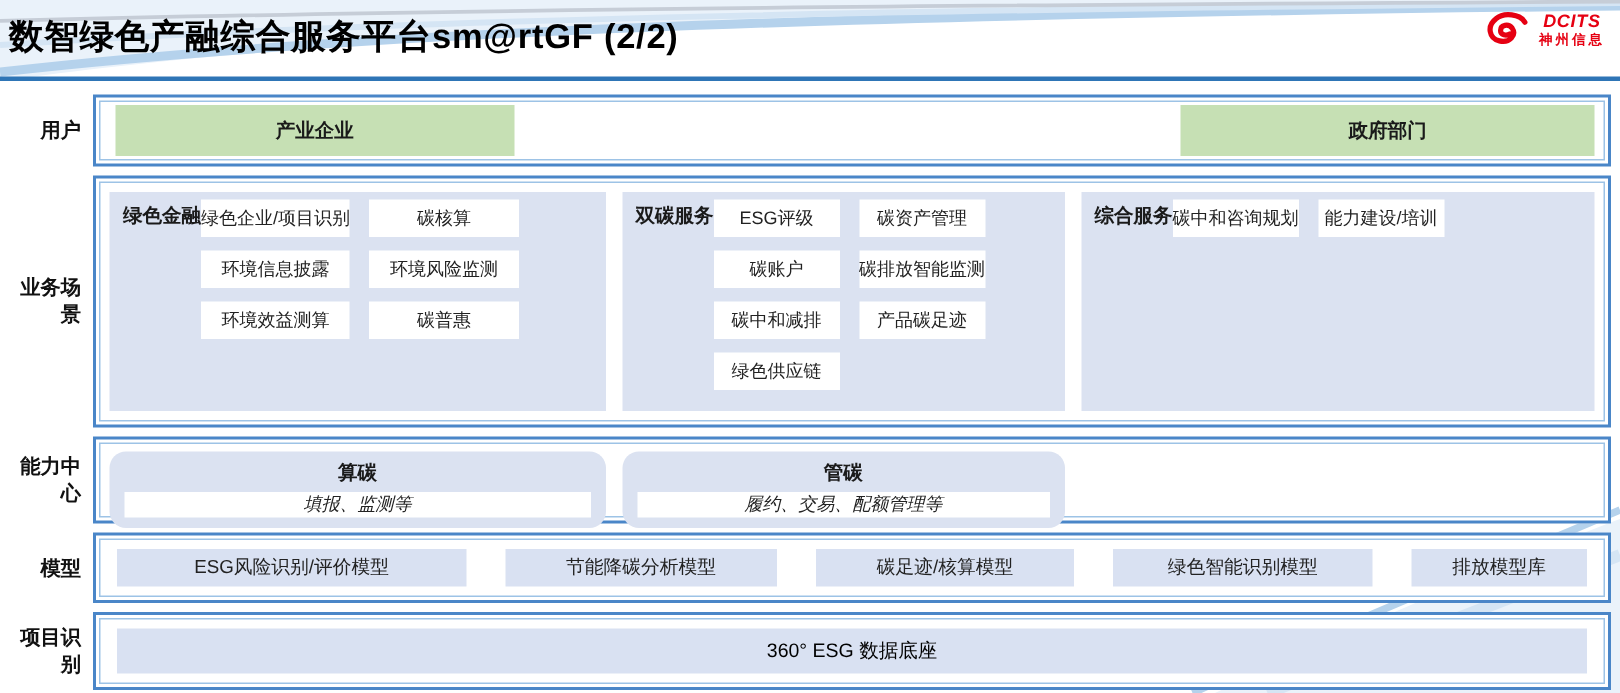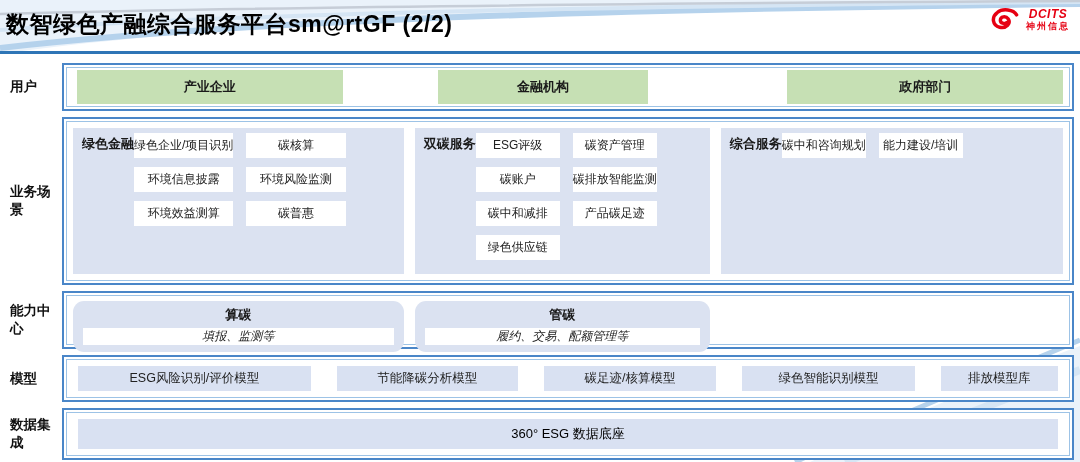--- a/index.html
+++ b/index.html
@@ -20,21 +20,21 @@
   .logo-brand { color:#e60012; font-weight:bold; font-style:italic; font-size:12px; letter-spacing:0.5px; }
   .logo-company { color:#e60012; font-size:9px; font-weight:bold; letter-spacing:2px; margin-top:2px; }
   .title-rule { position:absolute; top:51px; left:0; width:1080px; height:3px;
                 background:#2e75b6; z-index:2; }
 
   
   .content { position:absolute; top:63px; left:6px; width:1068px; z-index:1;
              display:grid; grid-template-columns:52px 1fr;
              grid-template-rows:48px 168px 58px 47px 52px; gap:6px 4px; }
   .row-label { display:flex; align-items:center; justify-content:center; }
-  .row-label span { display:block; width:44px; text-align:left; font-size:13.5px;
+  .row-label span { display:block; width:44px; text-align:right; font-size:13.5px;
                     font-weight:bold; color:#111; line-height:1.3; }
 
   
   .section { border:2px solid #4a86c8; background:#fff; padding:2px; }
   .sec-inner { border:1px solid #9dc3e6; width:100%; height:100%; }
 
   
   .users-inner { display:flex; align-items:center; }
   .green-box { background:#c6e0b4; height:34px; display:flex; align-items:center;
                justify-content:center; font-size:13px; font-weight:bold; color:#1a1a1a; }
@@ -100,21 +100,20 @@
   <div class="title-rule"></div>
 
   <div class="content">
 
     <div class="row-label">
       <span>用户</span>
     </div>
     <div class="section">
       <div class="sec-inner users-inner">
         <div class="green-box u1">产业企业</div>
-        <div class="green-box u2">金融机构</div>
         <div class="green-box u3">政府部门</div>
       </div>
     </div>
 
     <div class="row-label">
       <span>业务场景</span>
     </div>
     <div class="section">
       <div class="sec-inner cols3">
 
@@ -177,21 +176,21 @@
       <div class="sec-inner models-inner">
         <div class="model-chip m1">ESG风险识别/评价模型</div>
         <div class="model-chip m2">节能降碳分析模型</div>
         <div class="model-chip m3">碳足迹/核算模型</div>
         <div class="model-chip m4">绿色智能识别模型</div>
         <div class="model-chip m5">排放模型库</div>
       </div>
     </div>
 
     <div class="row-label">
-      <span>数据集成</span>
+      <span>项目识别</span>
     </div>
     <div class="section">
       <div class="sec-inner data-inner">
         <div class="data-chip">360° ESG 数据底座</div>
       </div>
     </div>
 
   </div>
 </div>
 

